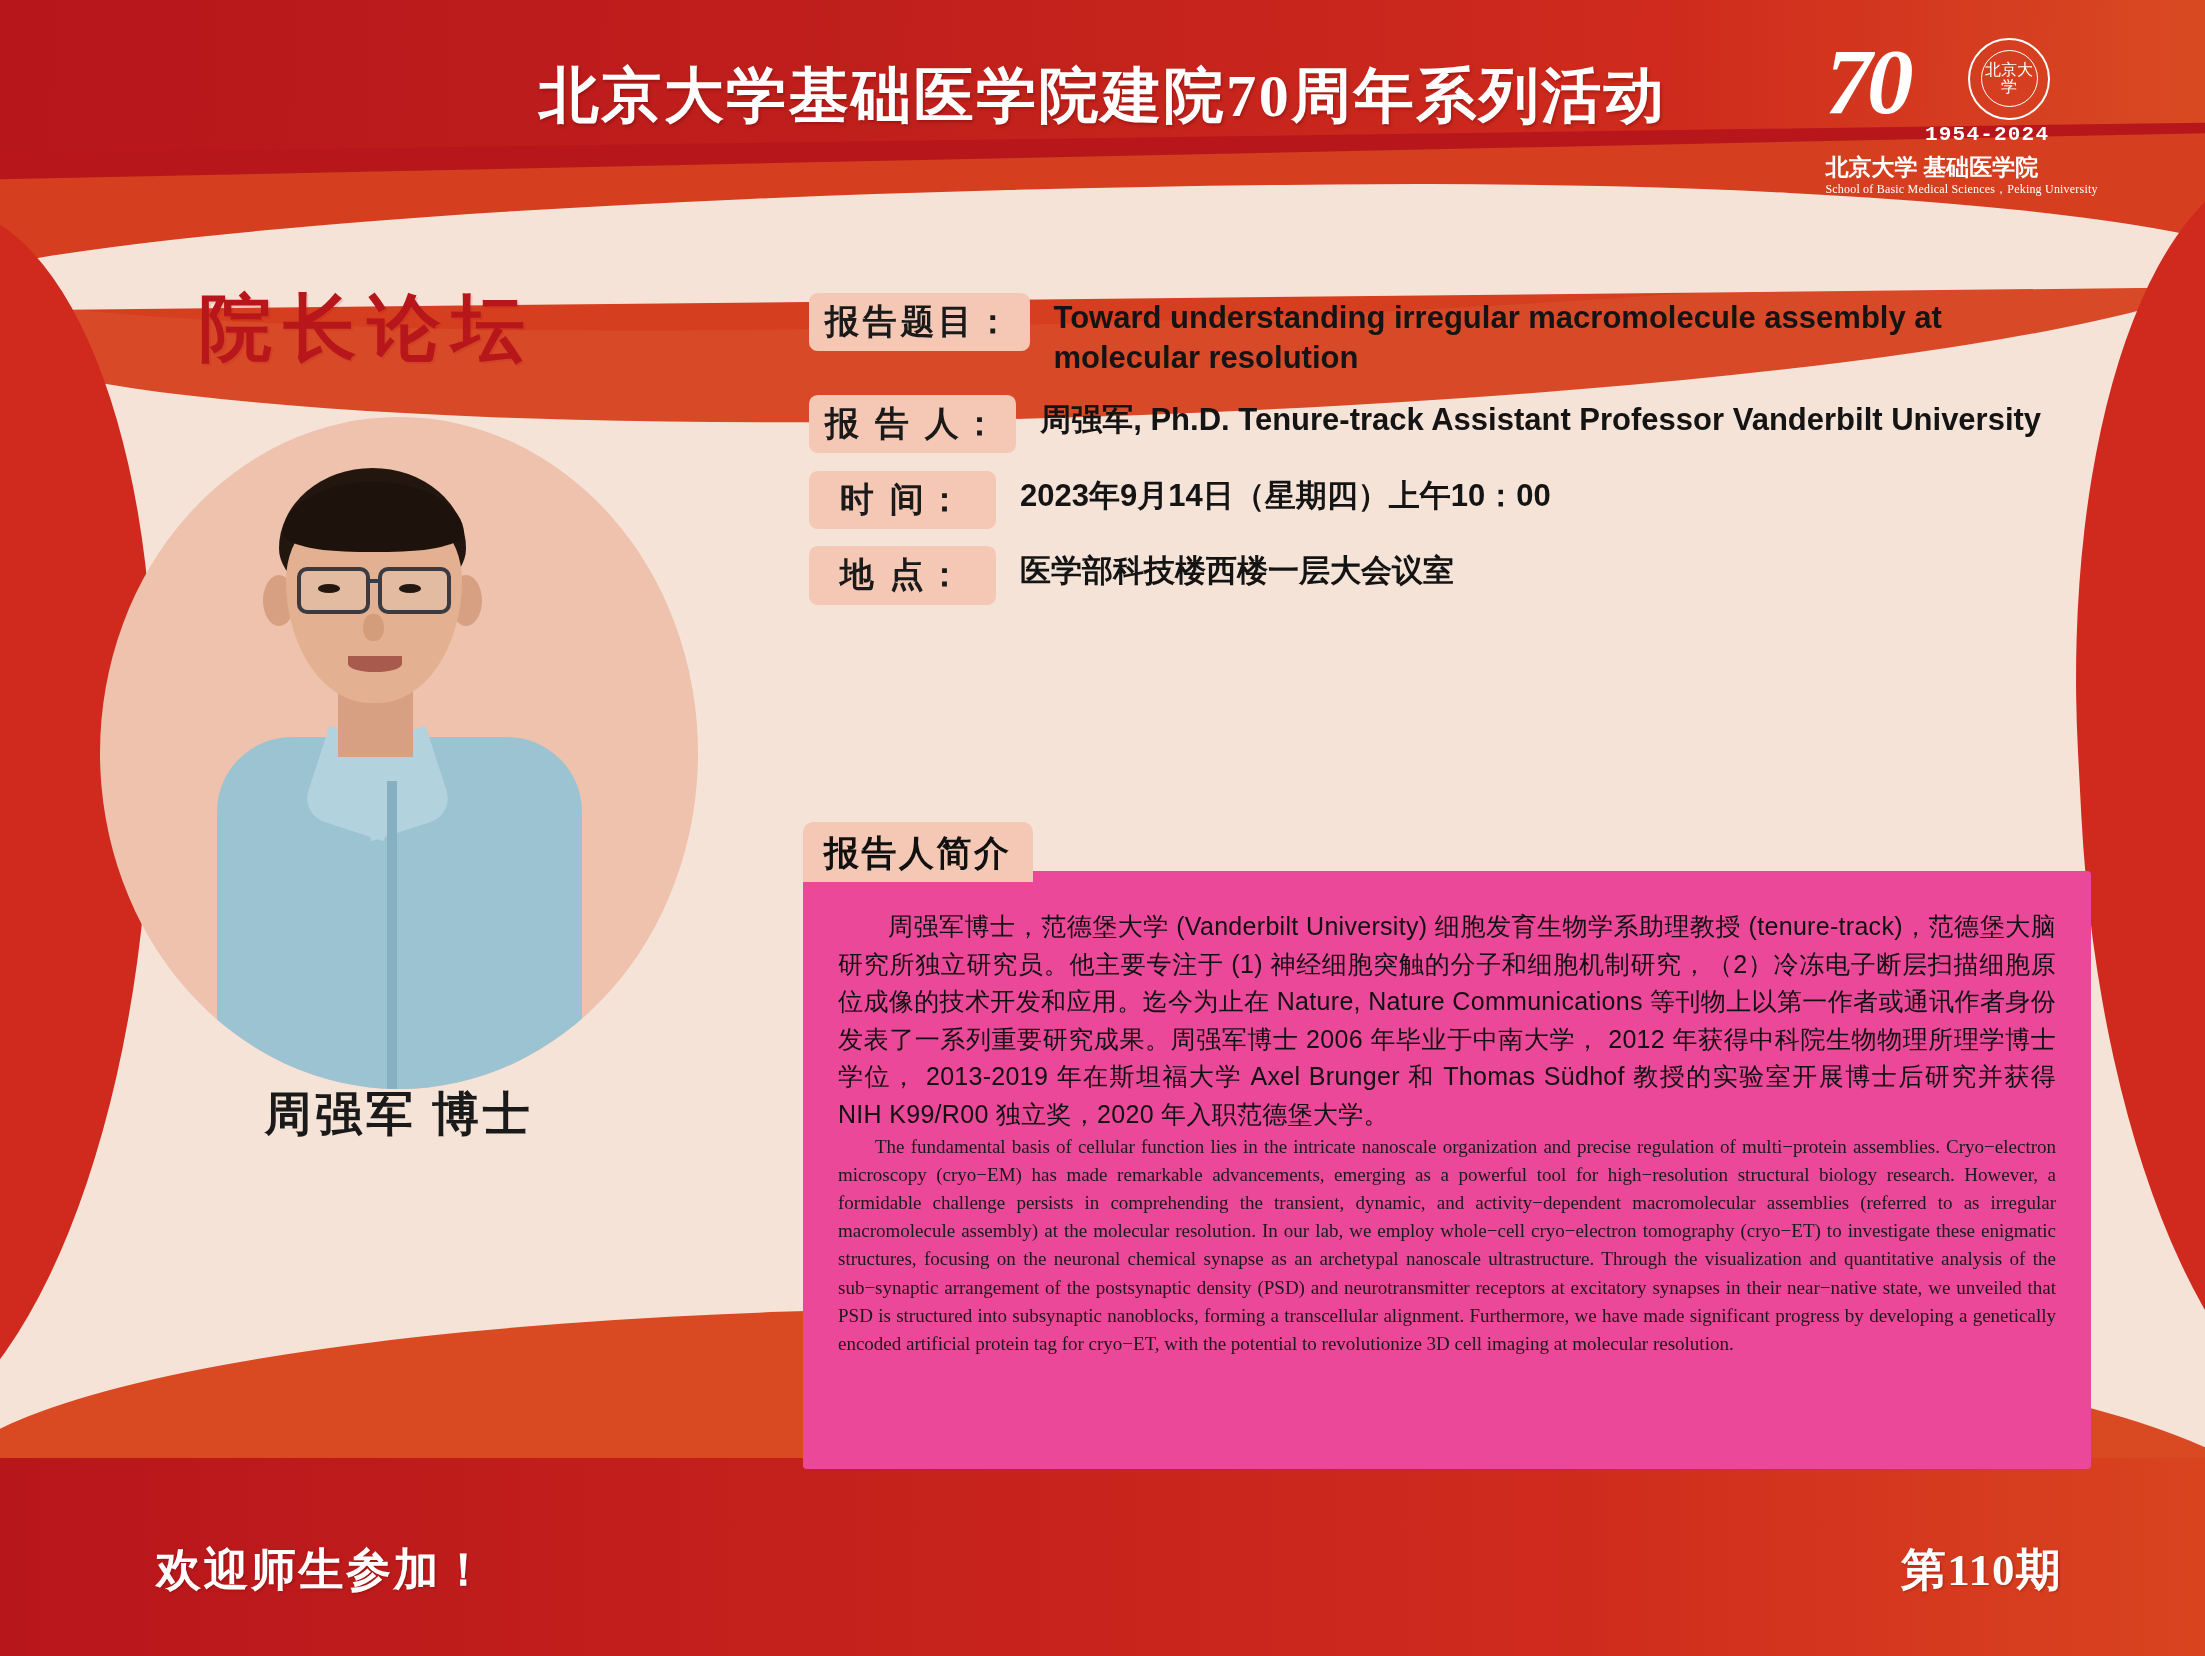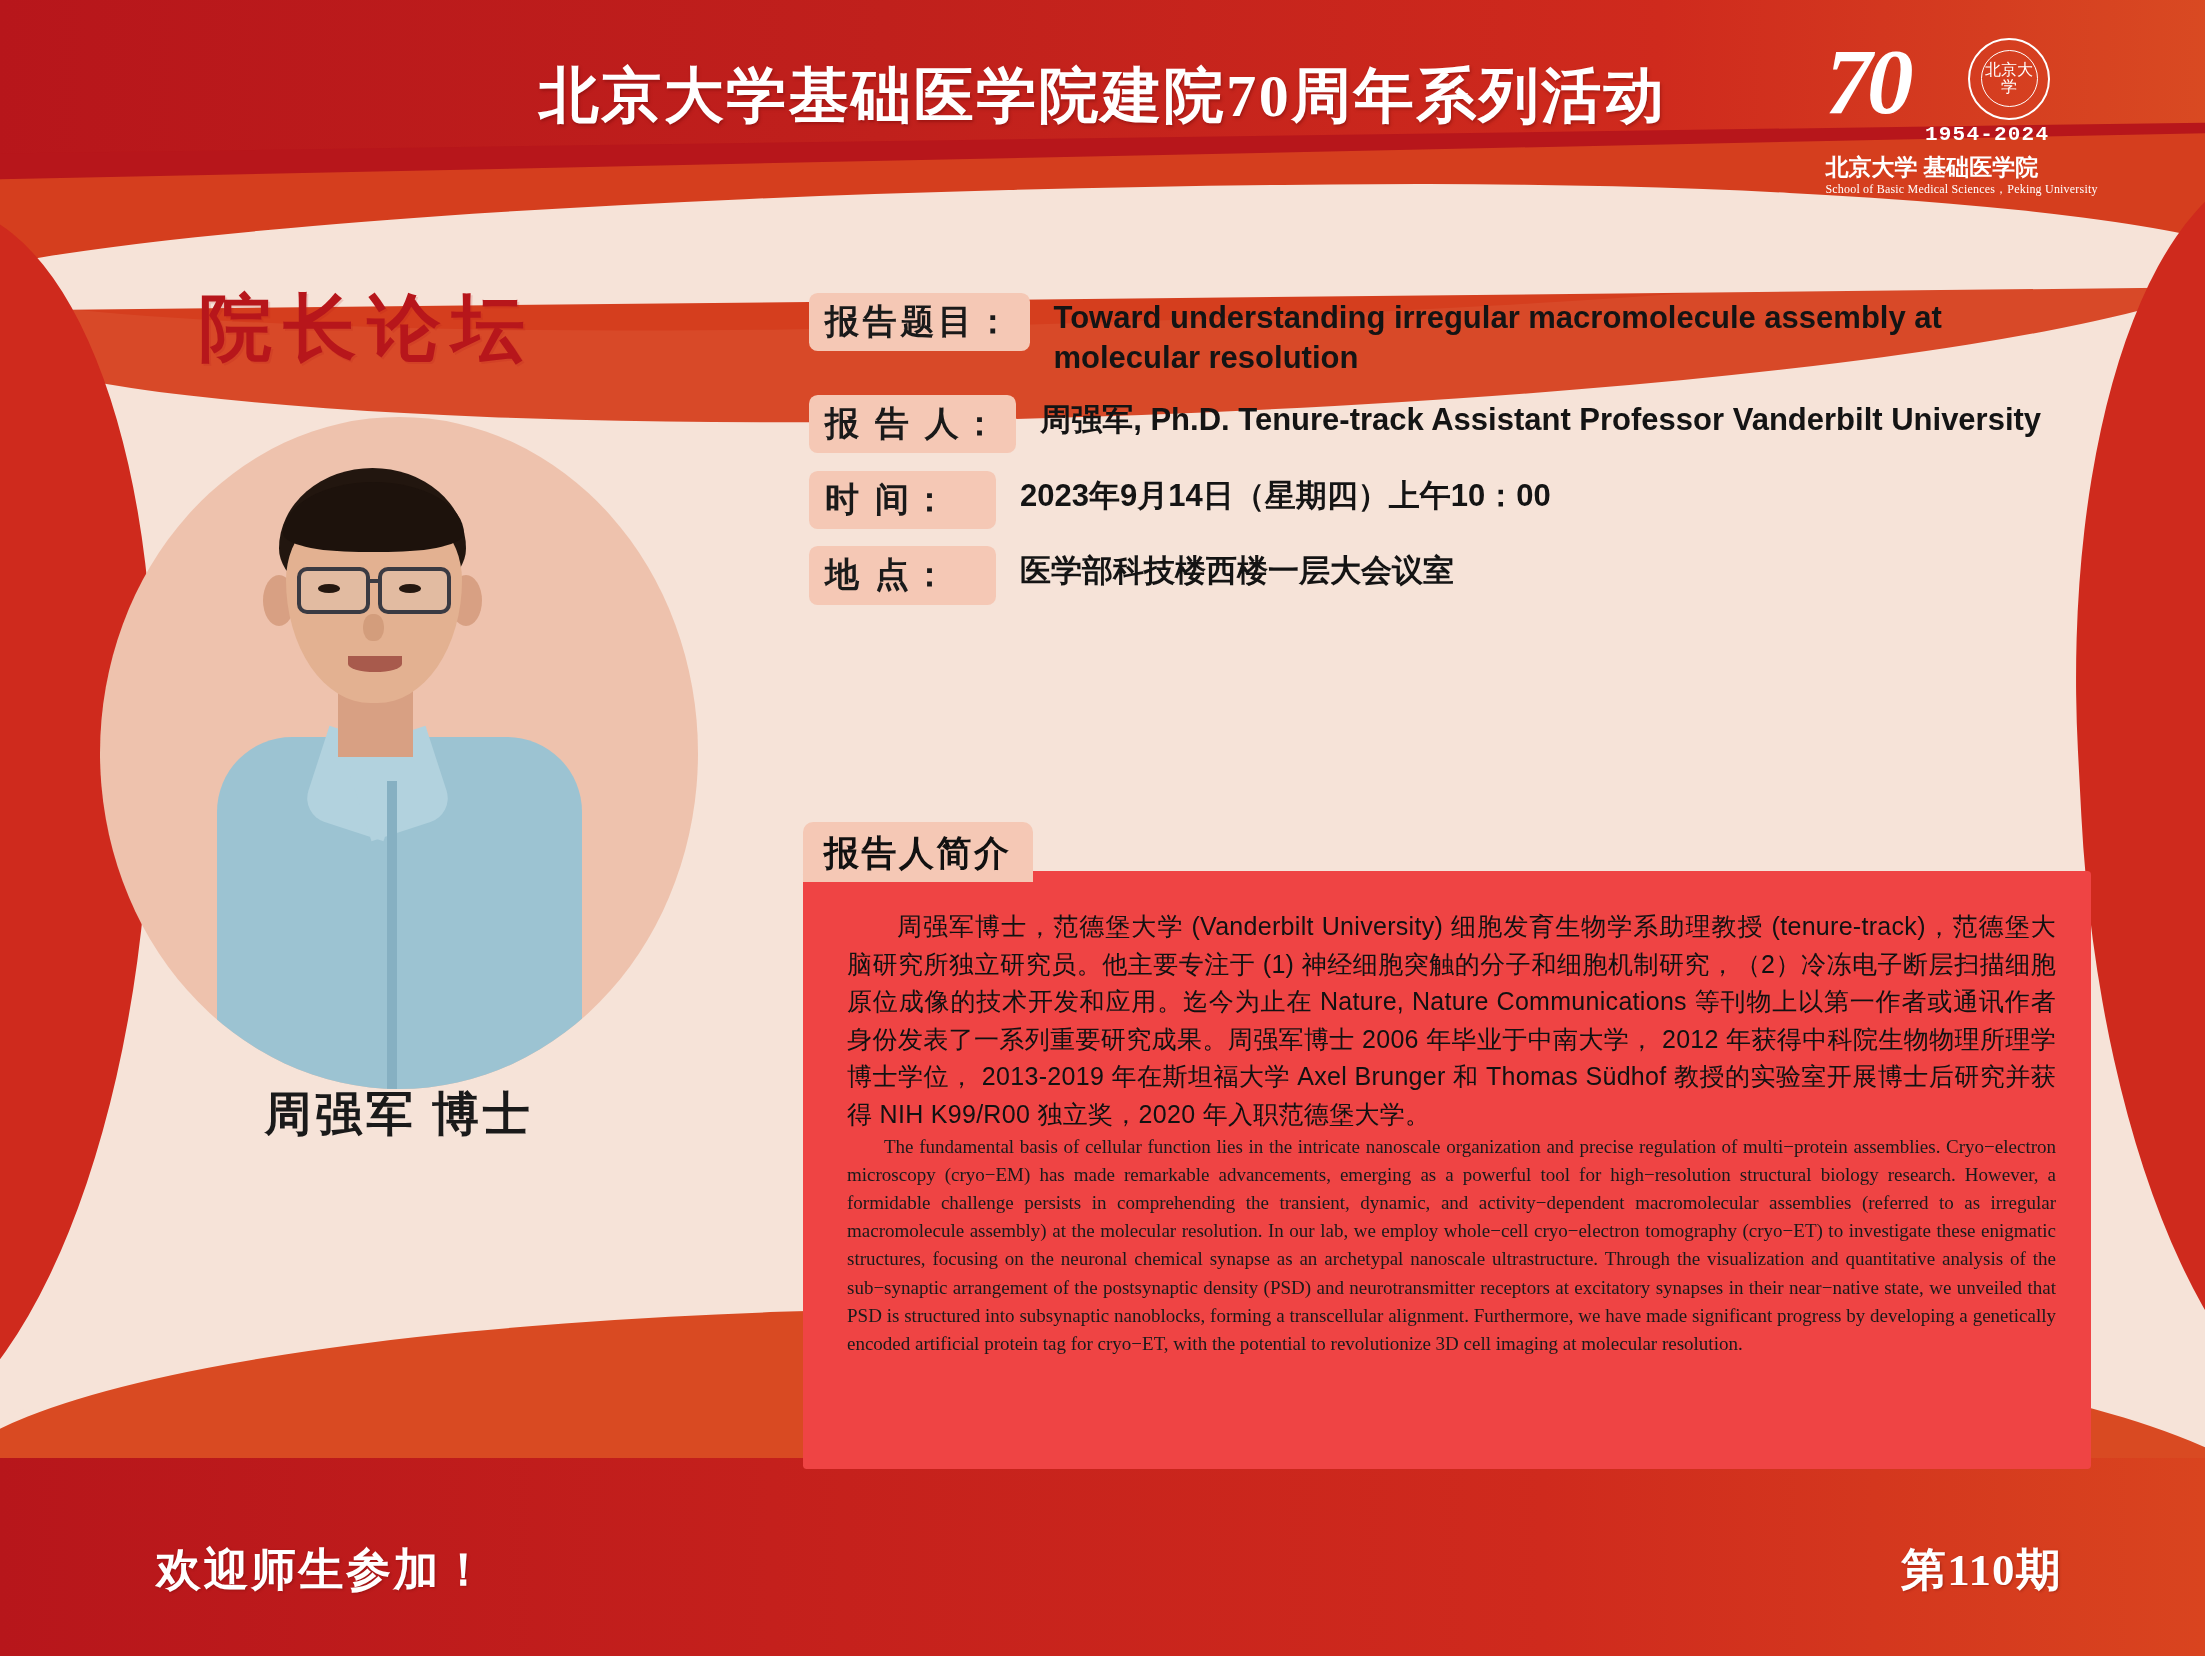--- a/index.html
+++ b/index.html
@@ -239,20 +239,21 @@
     flex: 0 0 auto;
     min-width: 187px;
     background: #f5c8b5;
     border-radius: 8.7px;
     padding: 6.2px 16px;
     font-family: "Liberation Serif", serif;
     font-weight: bold;
     font-size: 34px;
     color: #1a1a1a;
     letter-spacing: 3.7px;
+    text-align: center;
     white-space: nowrap;
   }
   .info-value {
     flex: 1 1 auto;
     padding-left: 24px;
     font-size: 31px;
     line-height: 1.28;
     font-weight: bold;
     color: #141414;
     padding-top: 5px;
@@ -268,23 +269,23 @@
     font-weight: bold;
     font-size: 35px;
     letter-spacing: 2.5px;
     color: #111;
     z-index: 13;
   }
   .bio-box {
     position: absolute;
     left: 803px; top: 871px;
     width: 1288px; height: 598px;
-    background: #ef4444;
+    background: #ec4899;
     border-radius: 3.7px;
-    padding: 37px 35px 25px 44px;
+    padding: 37px 35px 25px 35px;
     z-index: 12;
   }
   .bio-cn {
     font-size: 25px;
     line-height: 1.5;
     color: #111;
     text-align: justify;
     text-indent: 50px;
     letter-spacing: 0.3px;
   }

